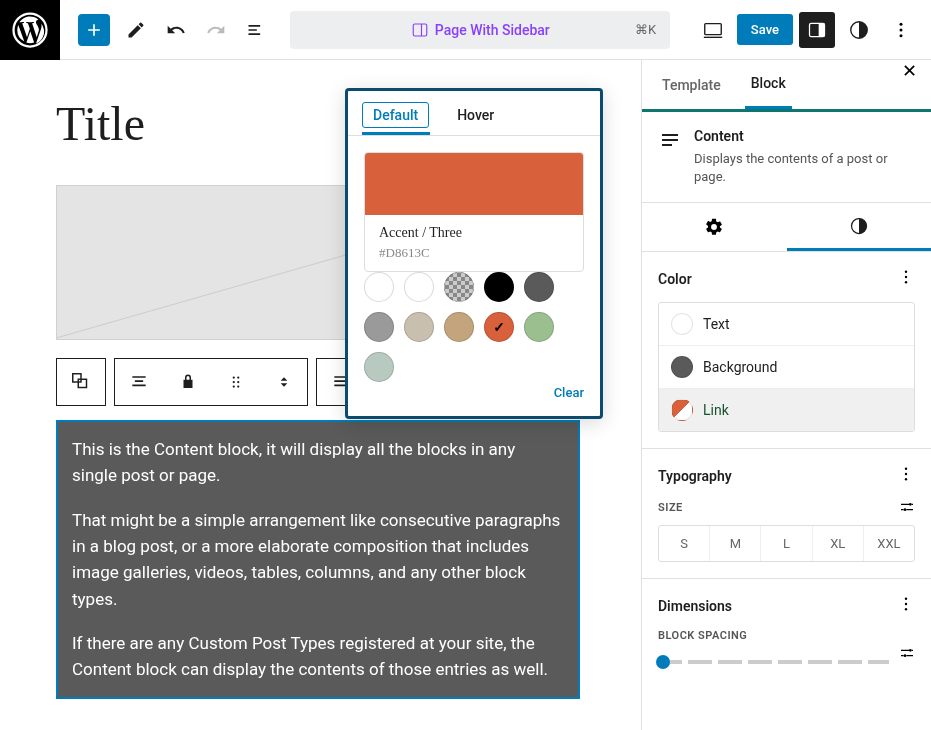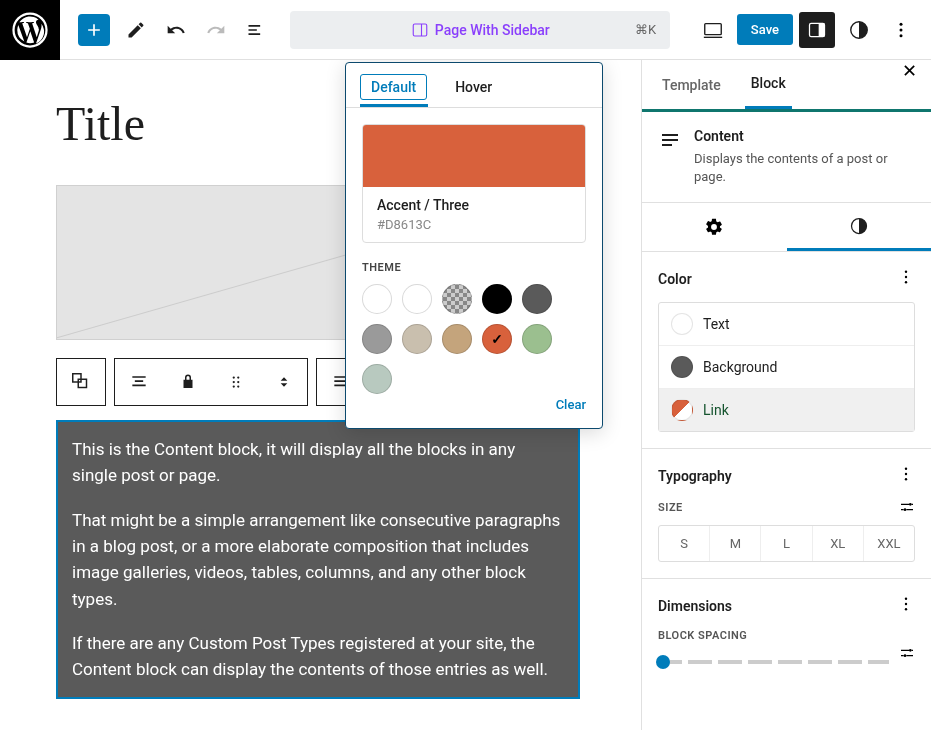--- a/index.html
+++ b/index.html
@@ -36,28 +36,28 @@
 .block-toolbar-group + .block-toolbar-group { margin-left: -1px; }
 .bt-btn { width: 48px; display: flex; align-items: center; justify-content: center; cursor: pointer; }
 .bt-btn + .bt-btn { border-left: 1px solid transparent; }
 .bt-btn svg { fill: #1e1e1e; }
 
 
 .content-preview { margin-top: 14px; background: #5a5a5a; border: 2px solid #007cba; padding: 14px; color: #fff; font-size: 17px; line-height: 1.55; width: 524px; }
 .content-preview p + p { margin-top: 18px; }
 
 
-.color-popover { position: absolute; top: 2px; left: 345px; width: 258px; background: #fff; border: 1px solid #0c4a6e; border-radius: 4px; box-shadow: 0 4px 20px rgba(0,0,0,0.15); z-index: 50; }
+.color-popover { position: absolute; top: 28px; left: 345px; width: 258px; background: #fff; border: 3px solid #0c4a6e; border-radius: 4px; box-shadow: 0 4px 20px rgba(0,0,0,0.15); z-index: 50; }
 .popover-tab { font-size: 14px; font-weight: 500; color: #1e1e1e; padding-bottom: 10px; cursor: pointer; }
 .popover-tab.active { border: 1.5px solid #007cba; border-radius: 3px; padding: 4px 10px; color: #007cba; }
 .popover-tabwrap { border-bottom: 1px solid #ddd; padding: 14px 14px 0; }
 .popover-body { padding: 16px; }
 .color-preview-box { border: 1px solid #ddd; border-radius: 4px; overflow: hidden; }
 .big-swatch { height: 62px; background: #D8613C; }
-.swatch-meta { padding: 10px 14px; }
+.swatch-meta { padding: 10px 14px; font-family: Liberation Serif, serif; }
 .swatch-name { font-size: 14px; font-weight: 500; color: #1e1e1e; }
 .swatch-hex { font-size: 13px; color: #888; margin-top: 4px; }
 .theme-label { font-size: 11px; font-weight: 600; letter-spacing: 0.5px; color: #444; margin: 18px 0 10px; }
 .swatch-grid { display: flex; flex-wrap: wrap; gap: 10px; }
 .swatch { width: 30px; height: 30px; border-radius: 50%; border: 1px solid rgba(0,0,0,0.15); cursor: pointer; position: relative; }
 .swatch.checked::after { content: "✓"; position: absolute; inset: 0; display: flex; align-items: center; justify-content: center; color: #000; font-size: 14px; font-weight: bold; }
 .swatch.hatched { background-image: repeating-conic-gradient(#888 0 25%, #ccc 0 50%); background-size: 8px 8px; }
 .clear-link { text-align: right; color: #007cba; font-size: 13px; font-weight: 500; margin-top: 3px; cursor: pointer; }
 
 
@@ -248,21 +248,20 @@
         <div style="border-bottom:3px solid #007cba; width:68px; margin-top:8px;"></div>
       </div>
       <div class="popover-body">
         <div class="color-preview-box">
           <div class="big-swatch"></div>
           <div class="swatch-meta">
             <div class="swatch-name">Accent / Three</div>
             <div class="swatch-hex">#D8613C</div>
           </div>
         </div>
-        <div class="theme-label">THEME</div>
         <div class="swatch-grid" id="swatch-grid">
             <div class="swatch" style="background: rgb(255, 255, 255);"></div>
             <div class="swatch" style="background: rgb(255, 255, 255);"></div>
             <div class="swatch hatched"></div>
             <div class="swatch" style="background: rgb(0, 0, 0);"></div>
             <div class="swatch" style="background: rgb(90, 90, 90);"></div>
             <div class="swatch" style="background: rgb(154, 154, 154);"></div>
             <div class="swatch" style="background: rgb(201, 191, 174);"></div>
             <div class="swatch" style="background: rgb(196, 164, 124);"></div>
             <div class="swatch checked" style="background: rgb(216, 97, 60);"></div>

